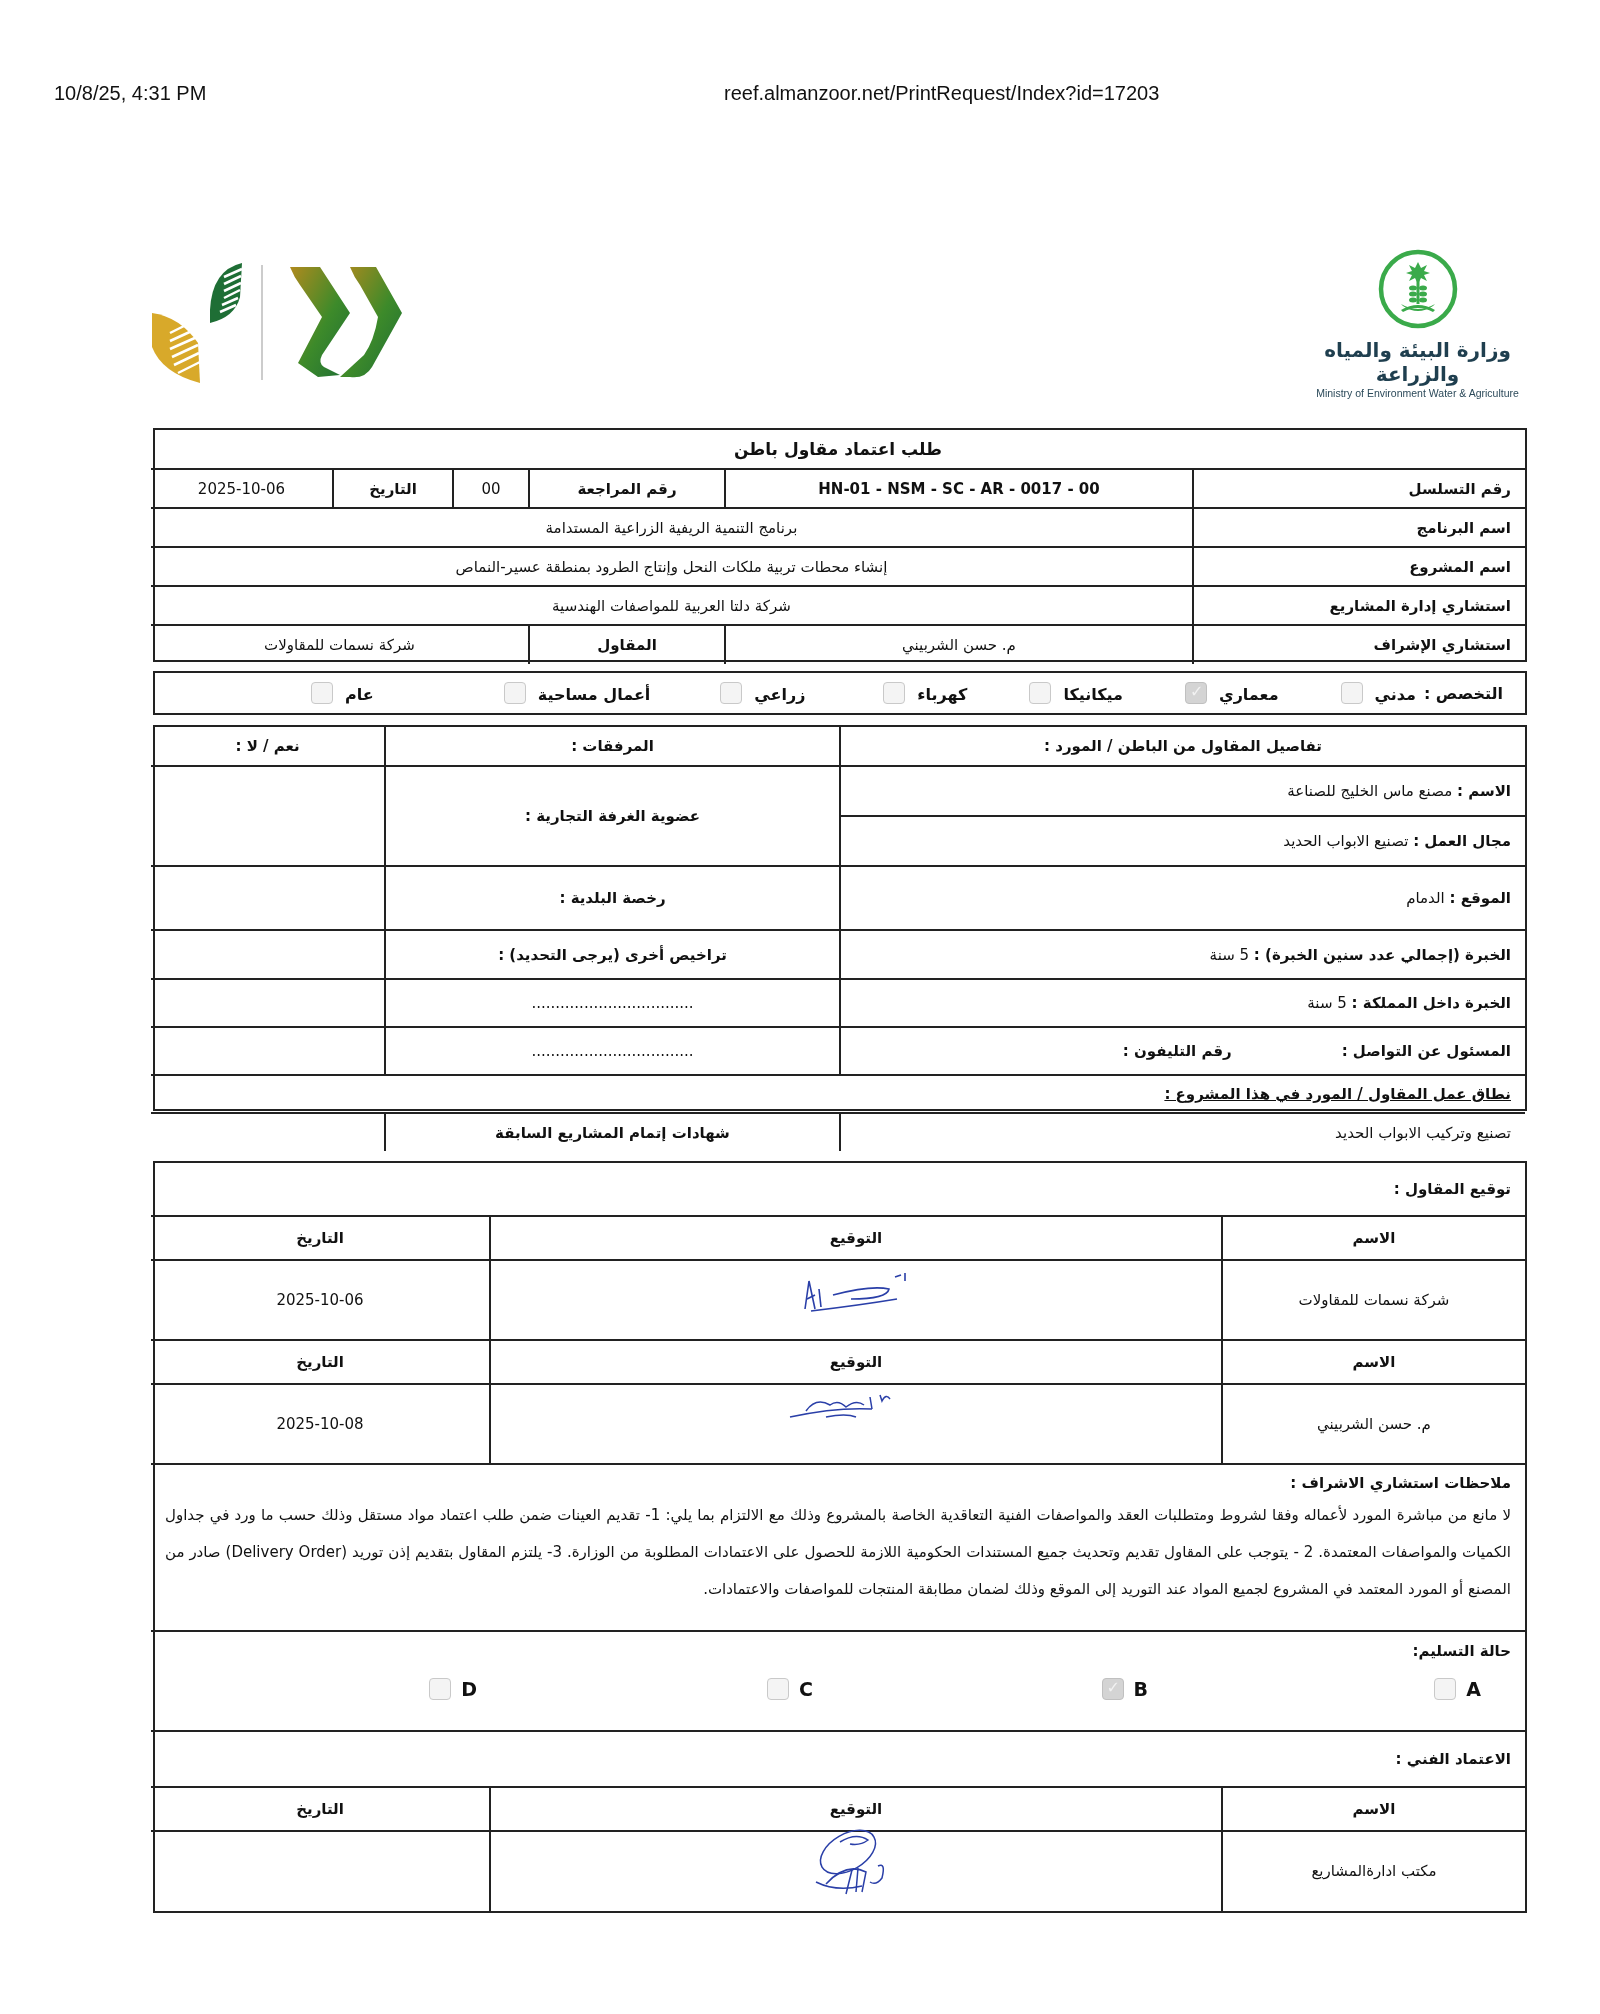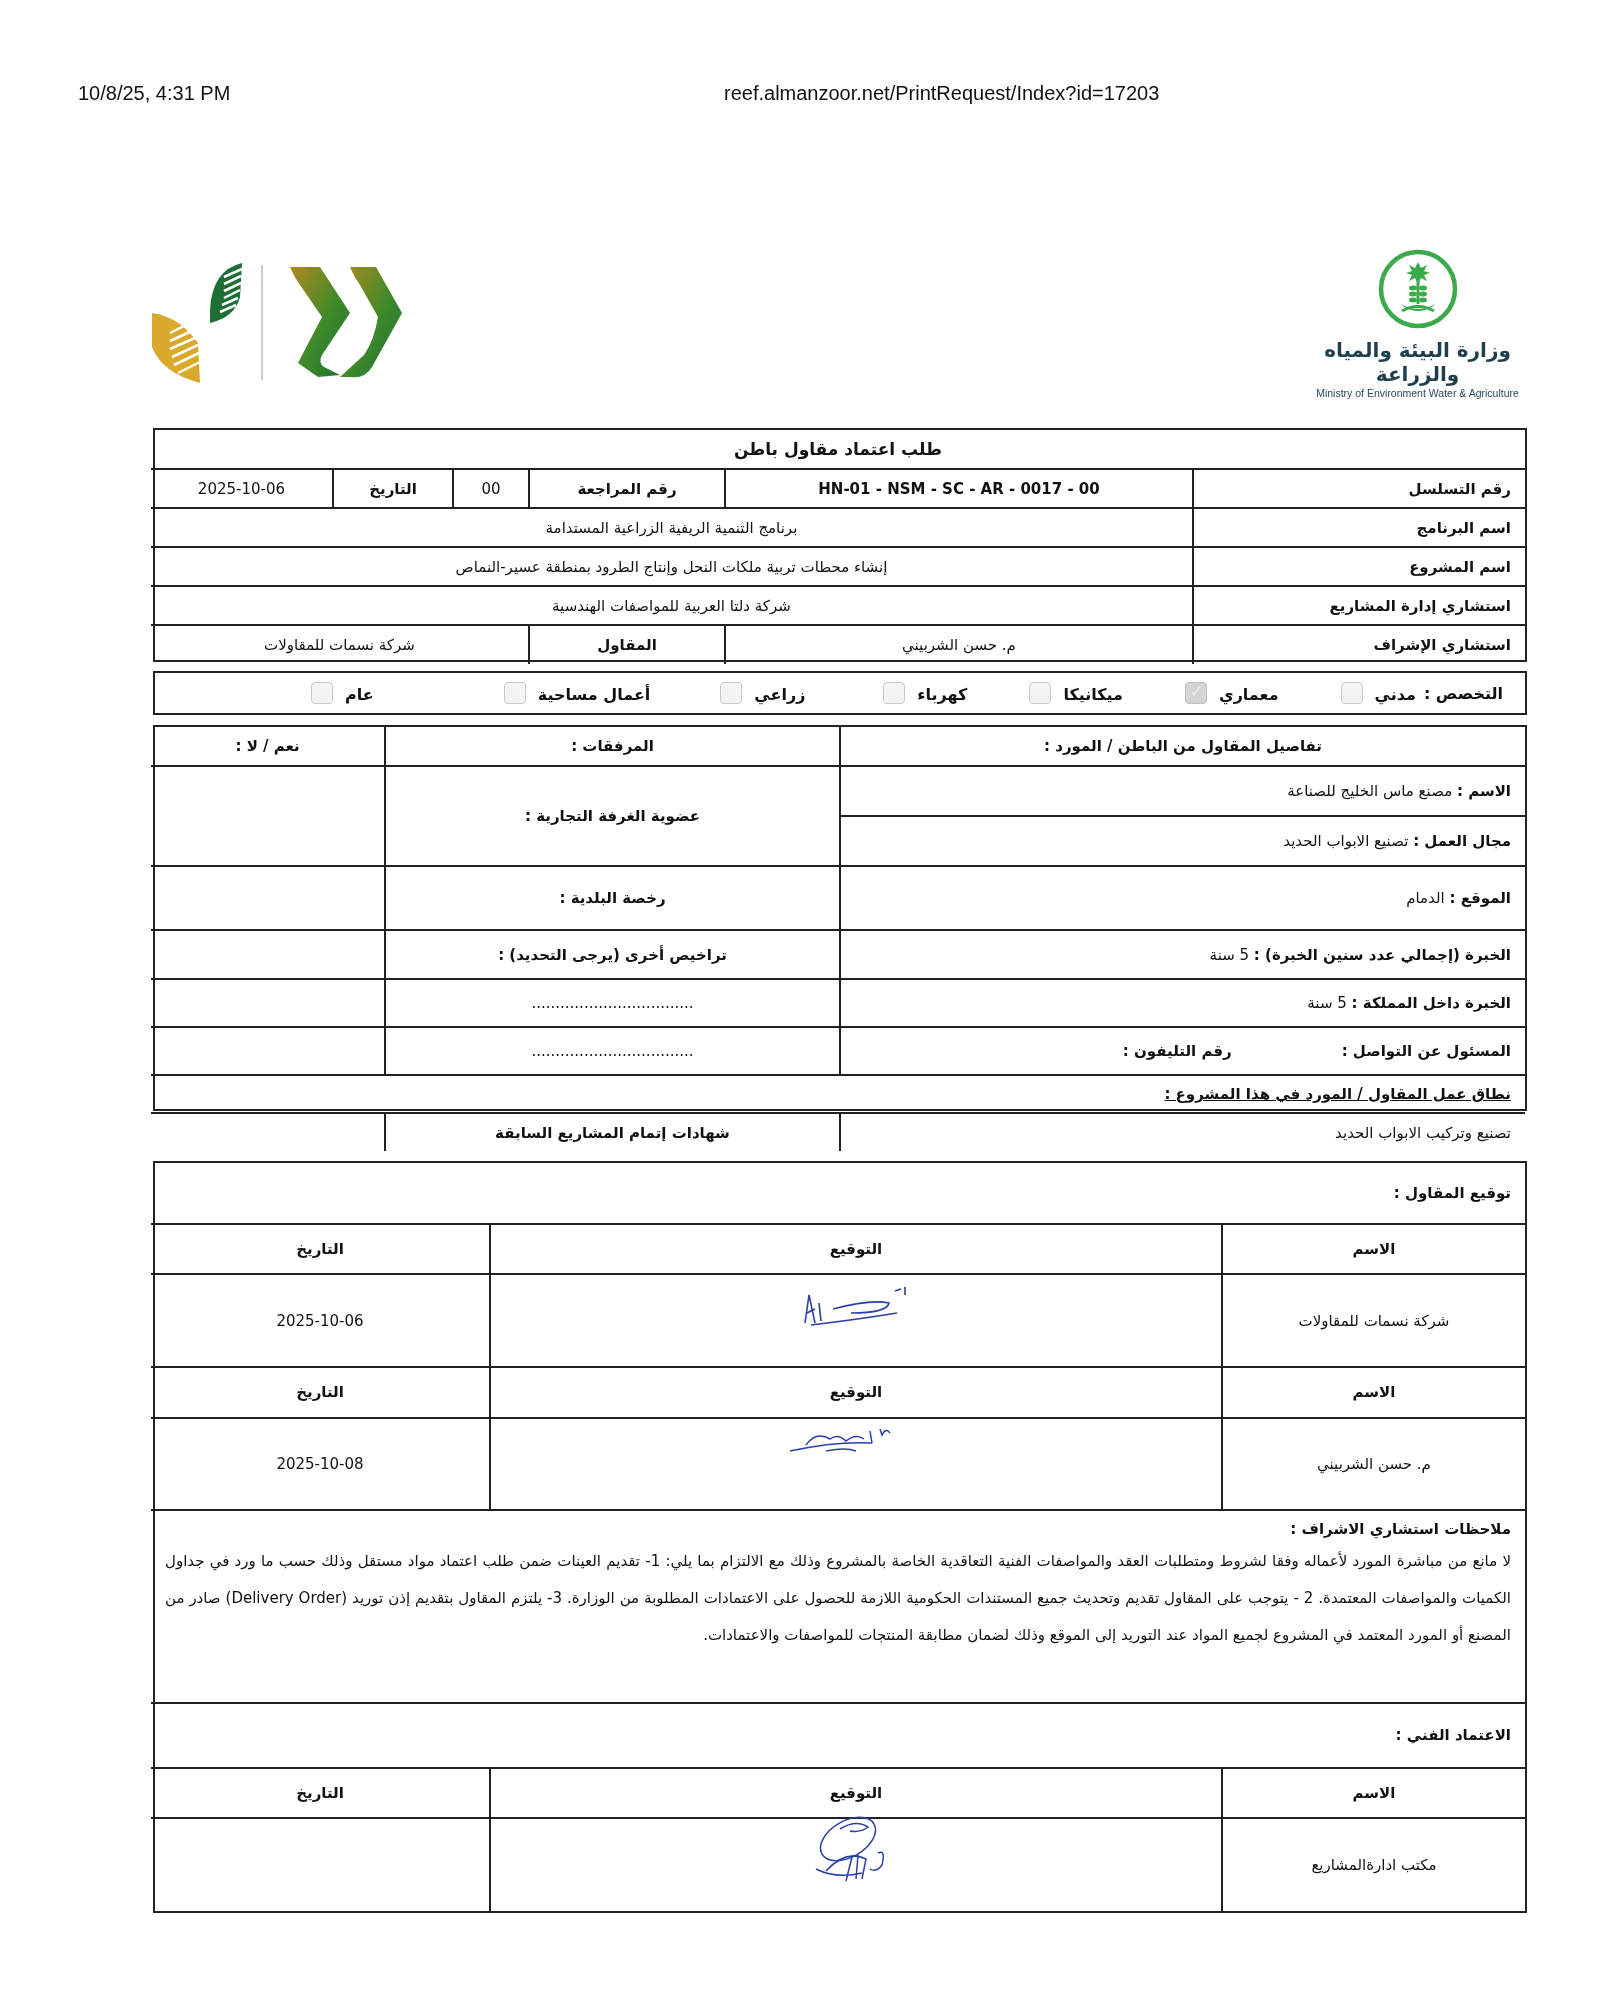--- a/index.html
+++ b/index.html
@@ -1,21 +1,21 @@
 <!DOCTYPE html>
 <html><head>
 <meta charset="utf-8">
 <style>
   * { box-sizing: border-box; margin: 0; padding: 0; }
   html, body { width: 1600px; height: 2014px; background: #ffffff; overflow: hidden; }
   body { position: relative; font-family: "DejaVu Sans", sans-serif; color: #111; }
 
   .print-header { position: absolute; top: 82px; left: 0; width: 1600px; height: 24px;
     font-family: "Liberation Sans", sans-serif; font-size: 20px; color: #111; }
-  .print-header .ts { position: absolute; left: 78px; top: 0; }
+  .print-header .ts { position: absolute; left: 54px; top: 0; }
   .print-header .url { position: absolute; left: 724px; top: 0; }
 
   .logo-left { position: absolute; left: 150px; top: 255px; width: 255px; height: 135px; }
   .logo-right { position: absolute; left: 1300px; top: 248px; width: 235px; height: 140px; text-align: center; }
   .min-ar { font-family: "DejaVu Sans", sans-serif; font-weight: bold; font-size: 20px; color: #1f3f4f; direction: rtl; margin-top: 4px; letter-spacing: -0.5px; }
   .min-en { font-family: "Liberation Sans", sans-serif; font-size: 10.5px; color: #2c4a5a; margin-top: 1px; }
 
   .blk { position: absolute; left: 153px; width: 1374px; border: 2.5px solid #222; direction: rtl; background: #fff; }
   table { border-collapse: collapse; width: 100%; table-layout: fixed; direction: rtl; }
   td { border: 2px solid #222; font-size: 15px; vertical-align: middle; padding: 0 14px; }
@@ -292,20 +292,43 @@
       <td class="c">2025-10-08</td>
     </tr>
 
     <tr style="height:130px;margin-top:47px;">
       <td colspan="3" style="vertical-align:top;padding:4px 0 0 0;">
         <div class="r b" style="padding:0 14px;line-height:28px;">ملاحظات استشاري الاشراف :</div>
         <div class="notes">لا مانع من مباشرة المورد لأعماله وفقا لشروط ومتطلبات العقد والمواصفات الفنية التعاقدية الخاصة بالمشروع وذلك مع الالتزام بما يلي: 1- تقديم العينات ضمن طلب اعتماد مواد مستقل وذلك حسب ما ورد في جداول الكميات والمواصفات المعتمدة. 2 - يتوجب على المقاول تقديم وتحديث جميع المستندات الحكومية اللازمة للحصول على الاعتمادات المطلوبة من الوزارة. 3- يلتزم المقاول بتقديم إذن توريد (Delivery Order) صادر من المصنع أو المورد المعتمد في المشروع لجميع المواد عند التوريد إلى الموقع وذلك لضمان مطابقة المنتجات للمواصفات والاعتمادات.</div>
       </td>
     </tr>
 
+    <tr style="height:87px;">
+      <td colspan="3" style="vertical-align:top;padding:10px 14px 0 14px;">
+        <div class="r b">حالة التسليم:</div>
+        <div style="display:flex;direction:rtl;margin-top:18px;">
+          <span class="spec-item" style="width:333px;padding-right:30px;">
+            <span style="font-size:19px;">A</span>
+            <span class="cb" style="margin-right:10px;"></span>
+          </span>
+          <span class="spec-item" style="width:335px;padding-right:30px;">
+            <span style="font-size:19px;">B</span>
+            <span class="cb checked" style="margin-right:10px;"></span>
+          </span>
+          <span class="spec-item" style="width:336px;padding-right:30px;">
+            <span style="font-size:19px;">C</span>
+            <span class="cb" style="margin-right:10px;"></span>
+          </span>
+          <span class="spec-item" style="padding-right:30px;">
+            <span style="font-size:19px;">D</span>
+            <span class="cb" style="margin-right:10px;"></span>
+          </span>
+        </div>
+      </td>
+    </tr>
 
     <tr style="height:49px;">
       <td colspan="3" class="r b">الاعتماد الفني :</td>
     </tr>
     <tr style="height:38px;">
       <td class="c b">الاسم</td>
       <td class="c b">التوقيع</td>
       <td class="c b">التاريخ</td>
     </tr>
     <tr style="height:70px;">

